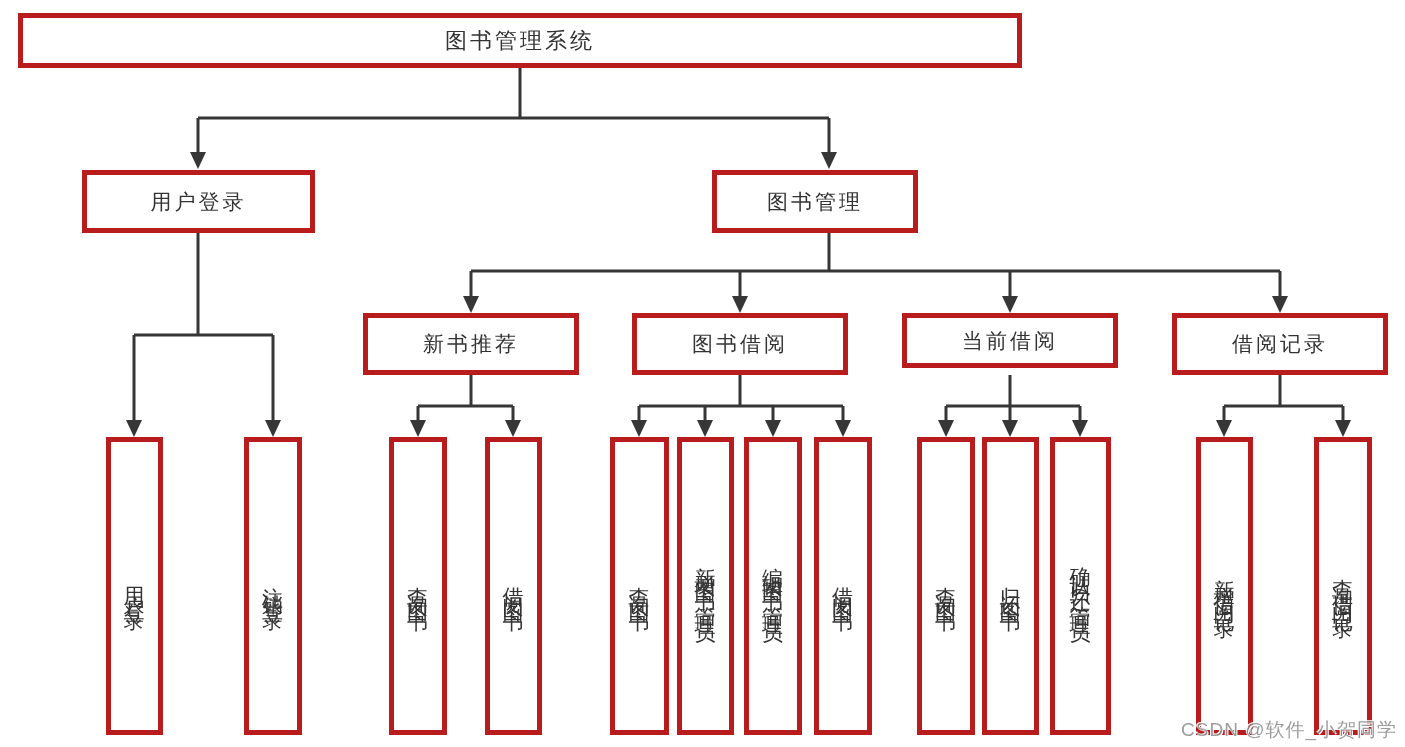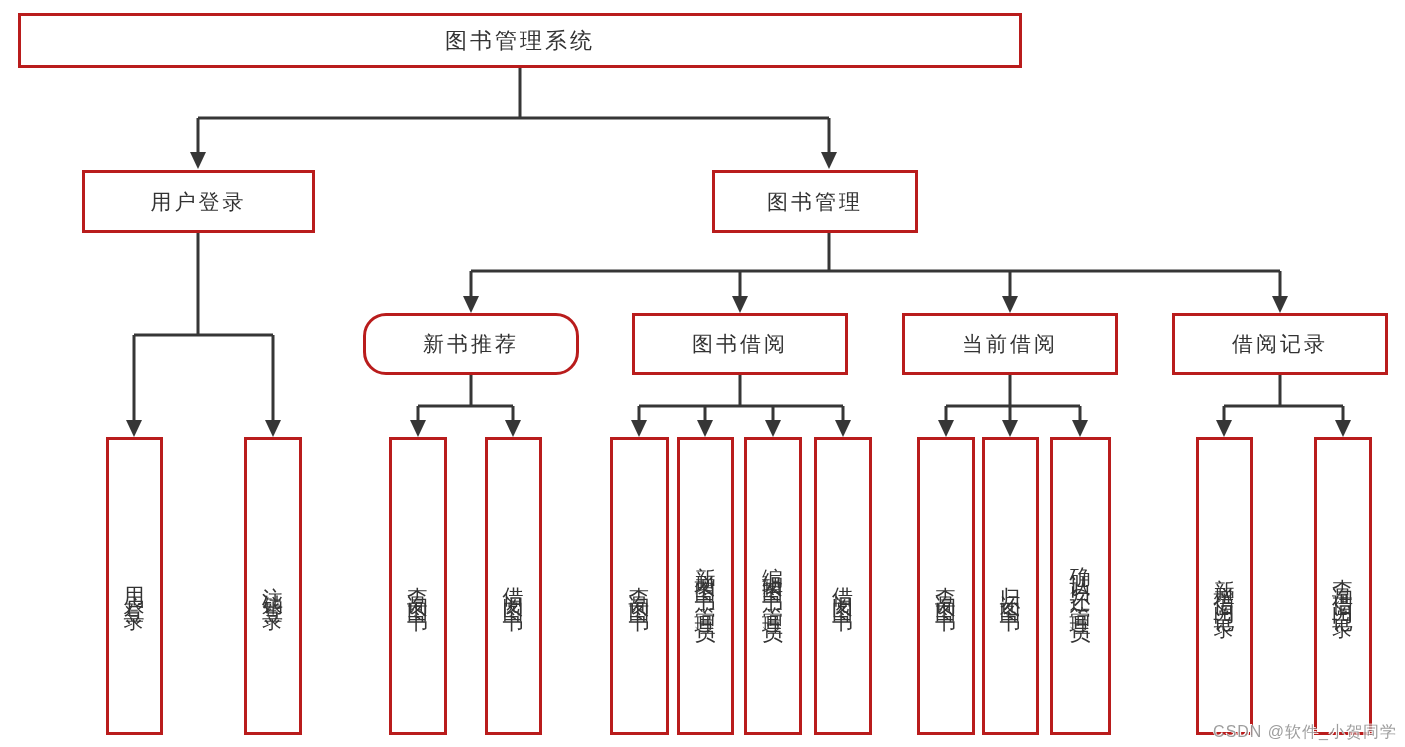--- a/index.html
+++ b/index.html
@@ -7,41 +7,41 @@
     position:relative;
     width:1405px;height:747px;
     background:#ffffff;
     font-family:"Liberation Sans","DejaVu Sans",sans-serif;
     overflow:hidden;
   }
   .wires{position:absolute;left:0;top:0;width:1405px;height:747px;}
   .node{
     position:absolute;
     box-sizing:border-box;
-    border:3px solid #b91c1c;
+    border:5px solid #b91c1c;
     background:#ffffff;
     display:flex;align-items:center;justify-content:center;
     color:#333333;
   }
   .hbox{font-size:21px;letter-spacing:3px;}
   .rootbox{font-size:22px;letter-spacing:3px;}
   .vbox{top:437px;height:298px;}
   .vbox .vtext{
     writing-mode:vertical-rl;
     text-orientation:mixed;
     font-size:21px;
     letter-spacing:8px;
     line-height:1;
     color:#333333;
     white-space:nowrap;
   }
   .watermark{
     position:absolute;
     right:8px;bottom:4px;
-    font-size:16px;
+    font-size:19px;
     color:rgba(140,140,140,0.85);
     text-shadow:1px 1px 0 #ffffff,-1px -1px 0 #ffffff;
     letter-spacing:1px;
     z-index:20;
     pointer-events:none;
   }
 </style>
 </head>
 <body>
 
@@ -85,23 +85,23 @@
       <polygon points="1216,420 1232,420 1224,437"></polygon>
       <polygon points="1335,420 1351,420 1343,437"></polygon>
     </g>
   </svg>
 
   <div class="node hbox rootbox" style="left:18px;top:13px;width:1004px;height:55px;">图书管理系统</div>
 
   <div class="node hbox" style="left:82px;top:170px;width:233px;height:63px;">用户登录</div>
   <div class="node hbox" style="left:712px;top:170px;width:206px;height:63px;">图书管理</div>
 
-  <div class="node hbox" style="left:363px;top:313px;width:216px;height:62px;border-radius:23px;">新书推荐</div>
+  <div class="node hbox" style="left:363px;top:313px;width:216px;height:62px;">新书推荐</div>
   <div class="node hbox" style="left:632px;top:313px;width:216px;height:62px;text-align:right;">图书借阅</div>
-  <div class="node hbox" style="left:902px;top:313px;width:216px;height:62px;">当前借阅</div>
+  <div class="node hbox" style="left:902px;top:313px;width:216px;height:55px;">当前借阅</div>
   <div class="node hbox" style="left:1172px;top:313px;width:216px;height:62px;">借阅记录</div>
 
   <div class="node vbox" style="left:106px;width:57px;">
     <span class="vtext">用户登录</span>
   </div>
   <div class="node vbox" style="left:244px;width:58px;">
     <span class="vtext">注销登录</span>
   </div>
 
   <div class="node vbox" style="left:389px;width:58px;">

